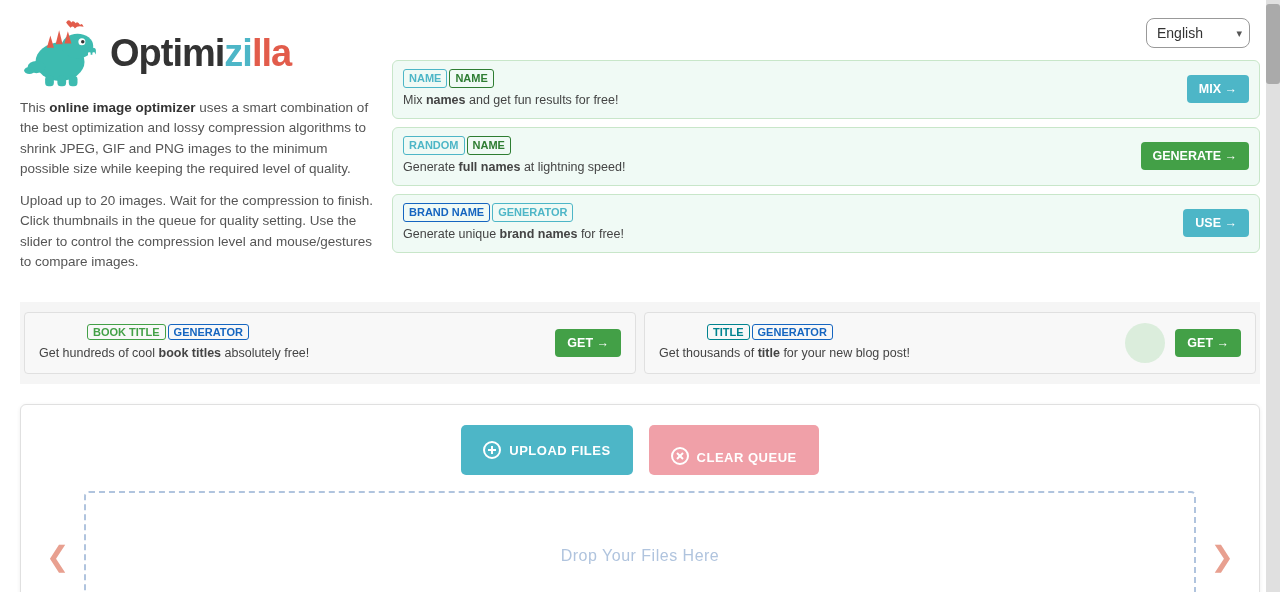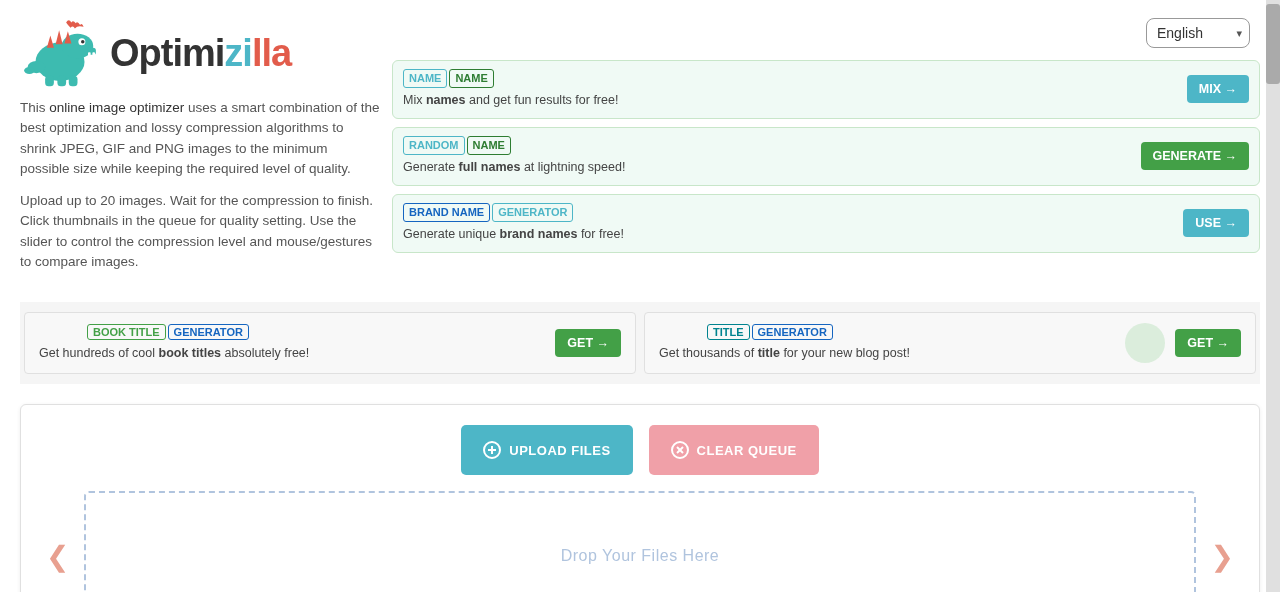--- a/index.html
+++ b/index.html
@@ -77,21 +77,21 @@
     .logo-text .lla {
       color: #e25c4b;
     }
     .description-text {
       color: #555;
       line-height: 1.5;
       font-size: 13.5px;
     }
     .description-text strong {
       color: #333;
-      font-weight: normal;
+      font-weight: bold;
     }
     .desc-block {
       margin-bottom: 12px;
     }
 
     
     .lang-select-wrapper {
       position: absolute;
       right: 30px;
       top: 18px;
@@ -291,21 +291,21 @@
     .clear-btn {
       background: #f0a0a8;
       color: #fff;
       border: none;
       border-radius: 5px;
       padding: 10px 22px;
       font-size: 13px;
       font-weight: bold;
       cursor: pointer;
       display: flex;
-      align-items: center;
+      align-items: flex-end;
       gap: 8px;
       letter-spacing: 0.5px;
     }
     .drop-zone-wrapper {
       display: flex;
       align-items: center;
       gap: 10px;
     }
     .nav-arrow {
       font-size: 28px;

